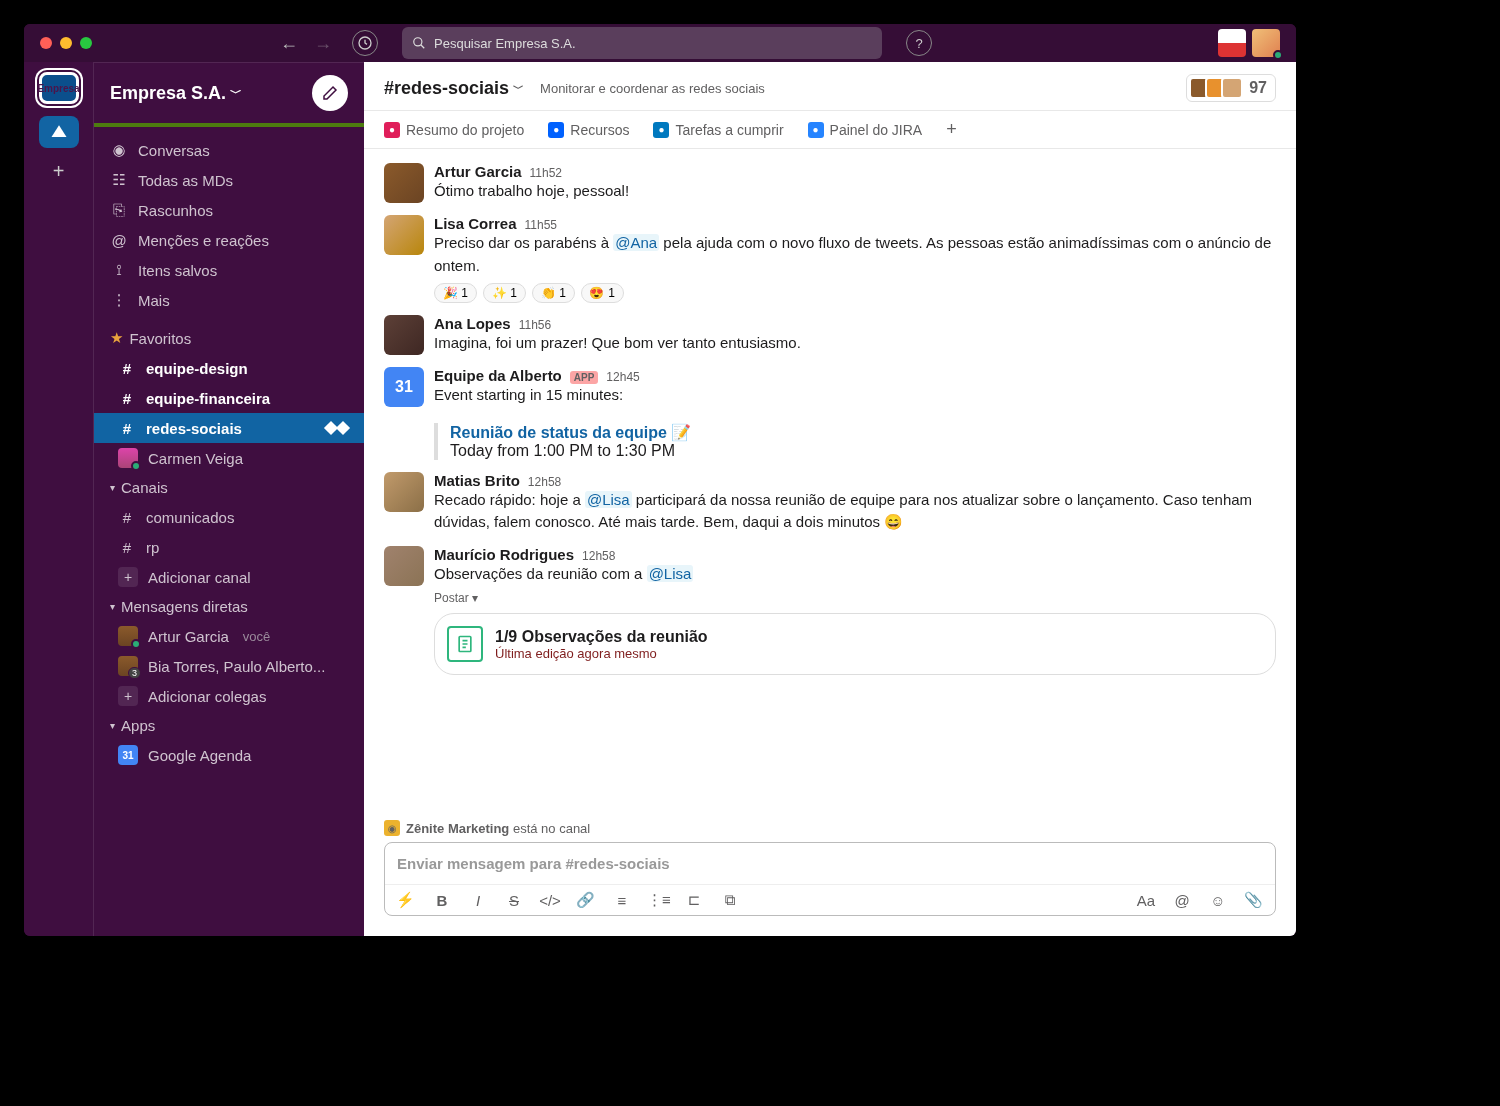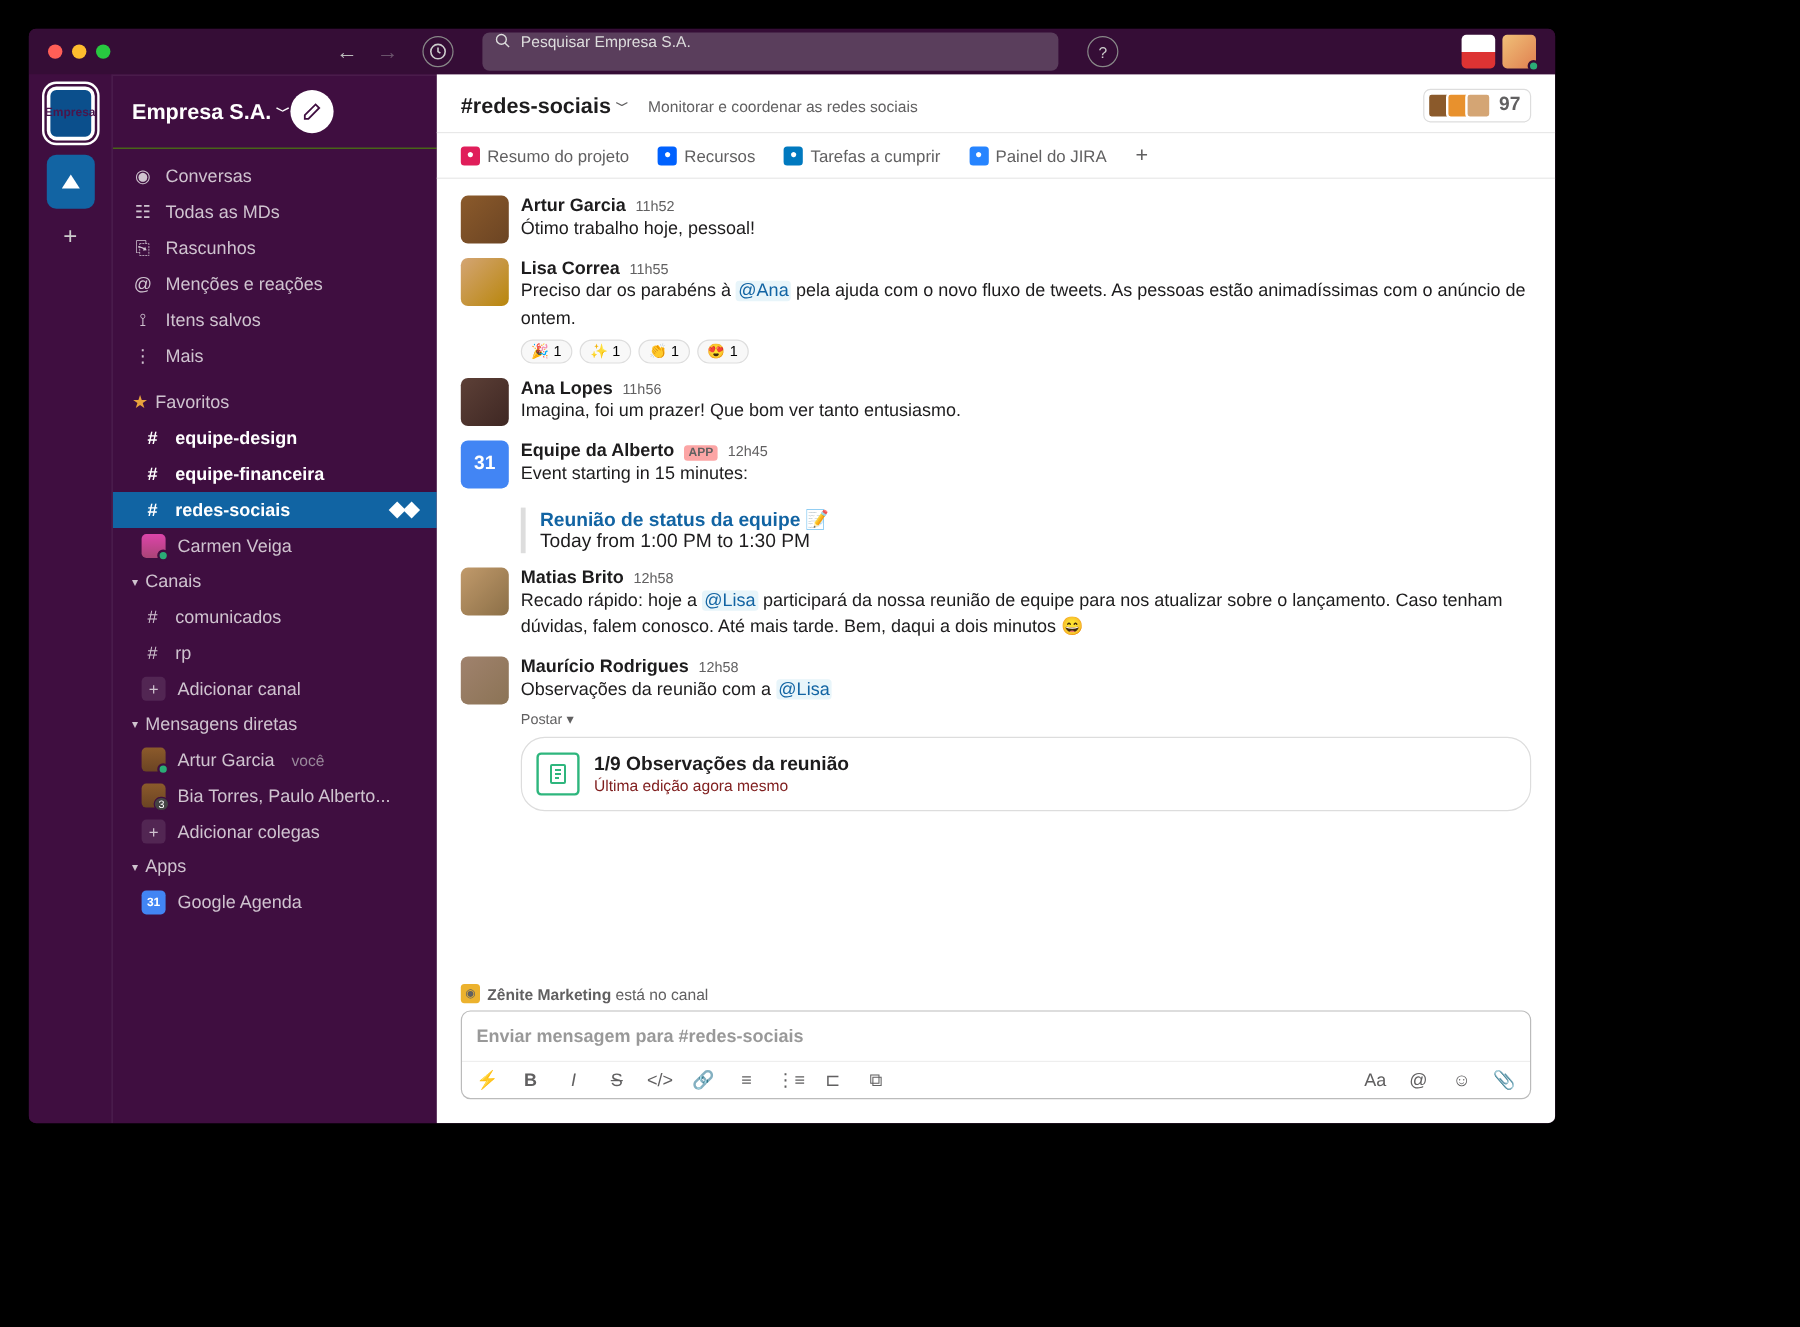--- a/index.html
+++ b/index.html
@@ -7,32 +7,32 @@
 .window { width: 1280px; height: 920px; background: #3f0e40; border-radius: 10px; overflow: hidden; display: flex; flex-direction: column; border: 4px solid #000; }
 .titlebar { height: 38px; background: #350d36; display: flex; align-items: center; padding: 0 16px; gap: 8px; }
 .traffic { display: flex; gap: 8px; }
 .dot { width: 12px; height: 12px; border-radius: 50%; }
 .dot.red { background: #ff5f57; }
 .dot.yellow { background: #febc2e; }
 .dot.green { background: #28c840; }
 .nav-arrows { display: flex; gap: 16px; margin-left: 180px; color: #ccc; }
 .nav-arrow { cursor: pointer; font-size: 18px; color: #bbb; }
 .history-btn { width: 26px; height: 26px; border: 1px solid #888; border-radius: 50%; display: flex; align-items: center; justify-content: center; color: #ccc; margin-left: 12px; cursor: pointer; }
-.search-bar { flex: 1; max-width: 480px; margin-left: 16px; background: #5a3e5c; border-radius: 6px; height: 32px; display: flex; align-items: flex-start; padding: 0 10px; color: #ddd; font-size: 13px; gap: 8px; cursor: pointer; }
+.search-bar { flex: 1; max-width: 480px; margin-left: 16px; background: #5a3e5c; border-radius: 6px; height: 32px; display: flex; align-items: center; padding: 0 10px; color: #ddd; font-size: 13px; gap: 8px; cursor: pointer; }
 .help-btn { width: 26px; height: 26px; border: 1px solid #888; border-radius: 50%; display: flex; align-items: center; justify-content: center; color: #ccc; margin-left: 16px; cursor: pointer; font-size: 13px; }
 .user-avatar { width: 28px; height: 28px; border-radius: 4px; margin-left: auto; background: linear-gradient(135deg,#f0c078,#e08050); position: relative; }
 .presence-dot { width: 10px; height: 10px; background: #2bac76; border: 2px solid #350d36; border-radius: 50%; position: absolute; bottom: -3px; right: -3px; }
 .body { flex: 1; display: flex; min-height: 0; }
 .rail { width: 70px; background: #3f0e40; border-right: 1px solid #522653; display: flex; flex-direction: column; align-items: center; padding-top: 10px; gap: 12px; }
-.rail-item { width: 40px; height: 45px; border-radius: 8px; display: flex; align-items: center; justify-content: center; font-size: 10px; color: #fff; cursor: pointer; }
+.rail-item { width: 40px; height: 32px; border-radius: 8px; display: flex; align-items: center; justify-content: center; font-size: 10px; color: #fff; cursor: pointer; }
 .rail-item.active { background: #fff; color: #4a154b; border: 3px solid #fff; box-shadow: 0 0 0 2px #3f0e40, 0 0 0 4px #fff; }
 .rail-item.workspace { background: #1264a3; }
 .rail-add { color: #ccc; font-size: 20px; cursor: pointer; }
 .sidebar { width: 270px; background: #3f0e40; color: #cfc3cf; display: flex; flex-direction: column; font-size: 15px; overflow-y: auto; }
-.sidebar-header { padding: 12px 16px; display: flex; align-items: center; border-bottom: 1px solid #4d7c0f; border-top: 1px solid #522653; }
+.sidebar-header { padding: 12px 16px; display: flex; align-items: center; justify-content: space-between; border-bottom: 4px solid #4d7c0f; border-top: 1px solid #522653; }
 .workspace-name { color: #fff; font-weight: 900; font-size: 18px; display: flex; align-items: center; gap: 4px; cursor: pointer; }
 .compose-btn { width: 36px; height: 36px; background: #fff; border-radius: 50%; display: flex; align-items: center; justify-content: center; color: #3f0e40; cursor: pointer; }
 .nav-list { padding: 8px 0; }
 .nav-item { padding: 4px 16px; display: flex; align-items: center; gap: 10px; cursor: pointer; height: 30px; }
 .nav-icon { width: 18px; text-align: center; font-size: 15px; }
 .section-header { padding: 6px 16px; display: flex; align-items: center; gap: 6px; cursor: pointer; font-size: 15px; }
 .caret { font-size: 10px; }
 .channel-item { padding: 3px 16px 3px 24px; display: flex; align-items: center; gap: 10px; cursor: pointer; height: 30px; }
 .channel-item.bold { color: #fff; font-weight: 700; }
 .channel-item.selected { background: #1164a3; color: #fff; font-weight: 700; }

